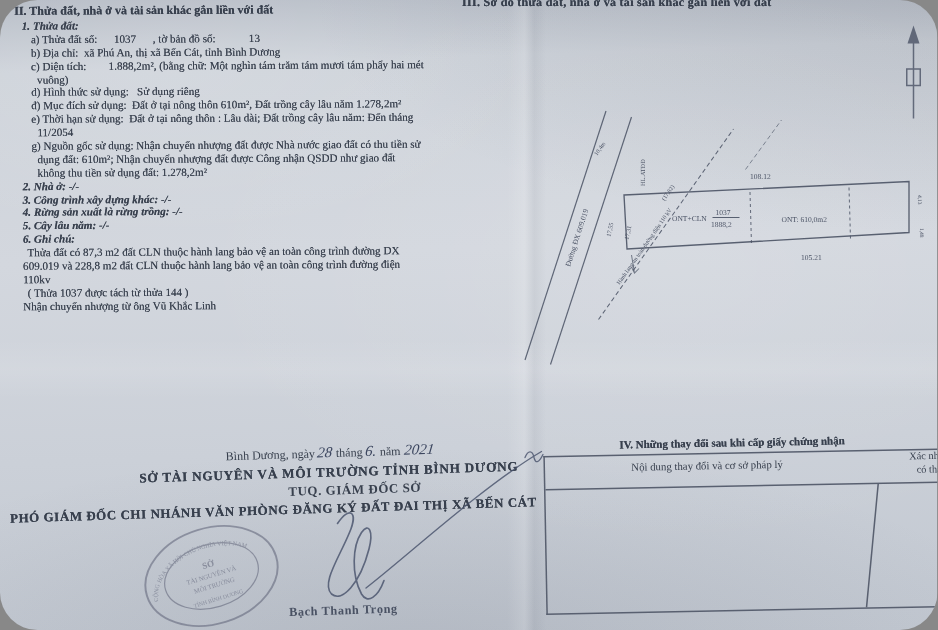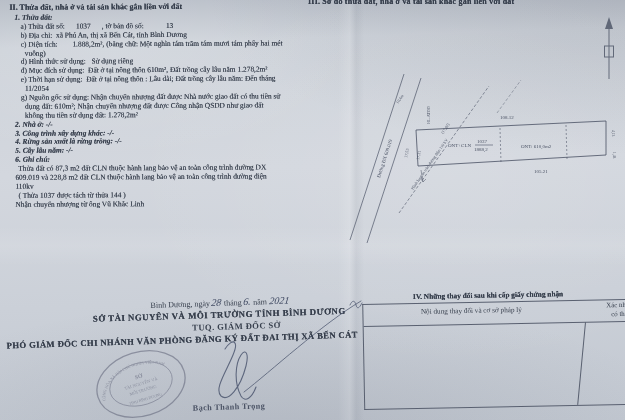--- a/index.html
+++ b/index.html
@@ -6,20 +6,21 @@
   .photo{
     position:relative;width:625px;height:420px;overflow:hidden;
     font-family:"Liberation Serif","DejaVu Serif",serif;
     color:#38404e;
     background:
       radial-gradient(ellipse 420px 200px at 18% 10%, rgba(255,255,255,.12), transparent 60%),
       radial-gradient(ellipse 520px 300px at 72% 42%, rgba(255,255,255,.10), transparent 65%),
       radial-gradient(ellipse 700px 260px at 100% 0%, rgba(70,76,92,.14), transparent 60%),
       radial-gradient(ellipse 600px 200px at 45% 104%, rgba(62,68,84,.12), transparent 70%),
       linear-gradient(178deg,#b5bbc5 0%,#ced3da 11%,#d3d7de 40%,#cbd0d8 70%,#c2c8d1 100%);
+    border-radius: 25px;
   }
   .crease{position:absolute;pointer-events:none;}
   .crease.v{left:338px;top:0;width:26px;height:420px;
     background:linear-gradient(90deg,transparent,rgba(255,255,255,.14) 45%,rgba(90,96,110,.08) 70%,transparent);}
   .crease.h{left:0;top:226px;width:625px;height:40px;
     background:linear-gradient(180deg,transparent,rgba(255,255,255,.10) 50%,transparent);}
 
   
   .s2{position:absolute;left:6px;top:2px;width:336px;transform:rotate(-.3deg);}
   .s2 .h{font-size:8px;font-weight:bold;margin-left:4px;margin-bottom:2px;white-space:nowrap;

